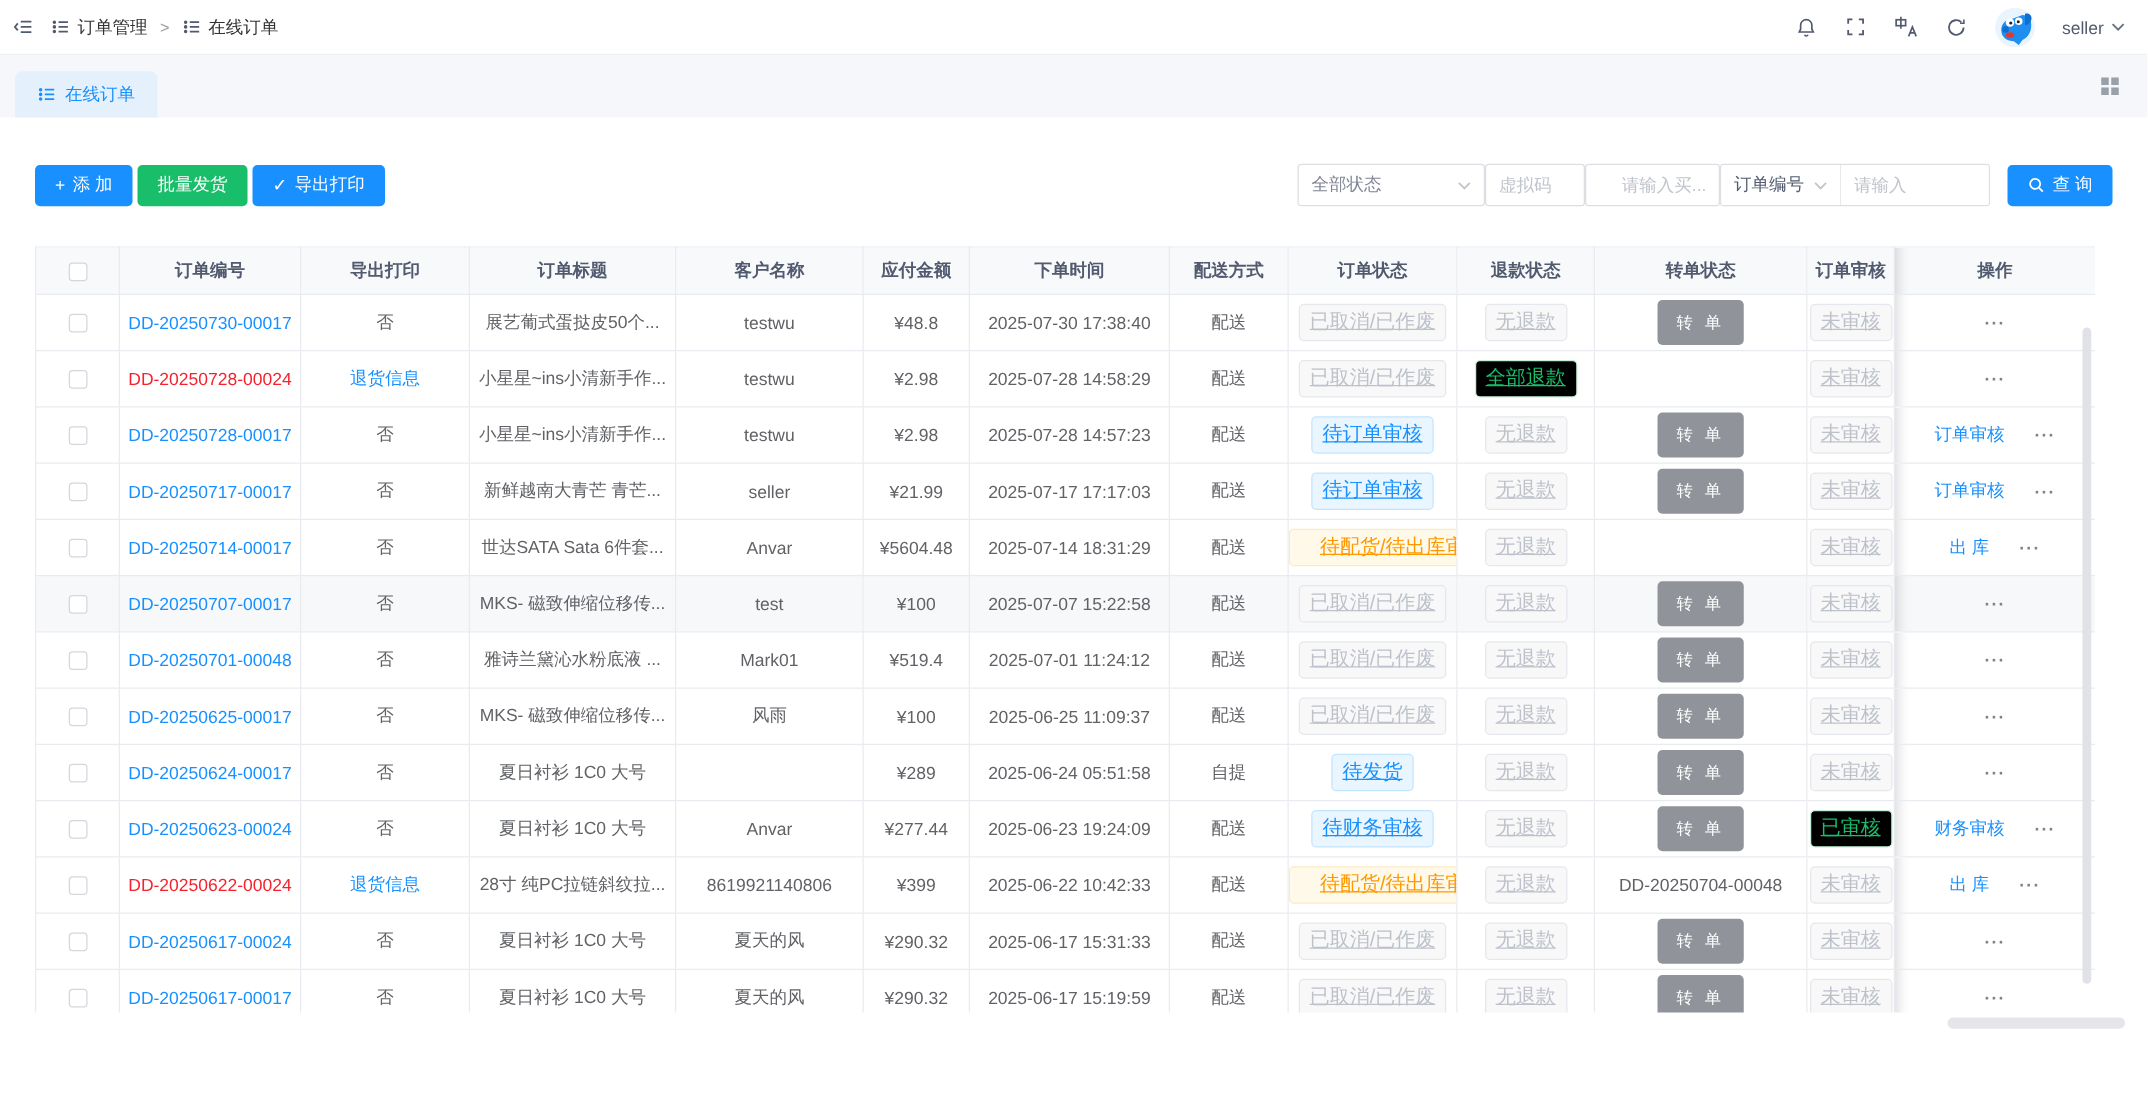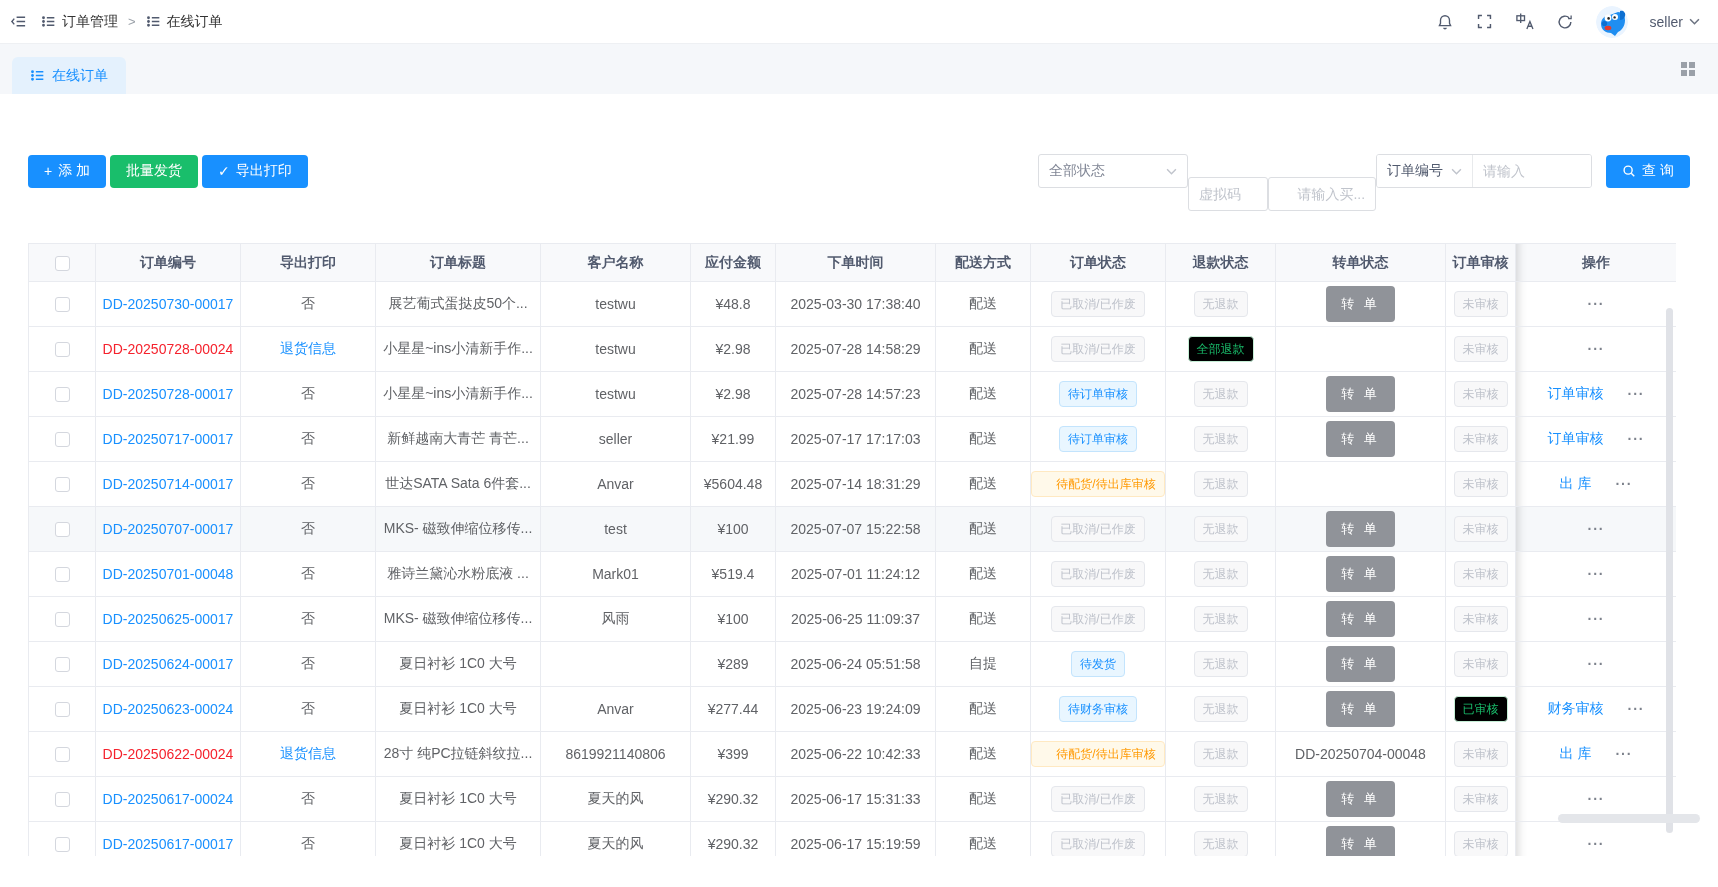--- a/index.html
+++ b/index.html
@@ -34,21 +34,21 @@
   .btn-blue { background:#1890ff; }
   .btn-green { background:#19be6b; }
   .btn + .btn { margin-left:4px; }
   .btn .bicon { font-size:14px; }
 
   .filters { margin-left:auto; display:flex; align-items:center; gap:0; }
   .f-box { height:34px; border:1px solid #dcdee2; border-radius:3px; background:#fff;
     display:flex; align-items:center; padding:0 10px; color:#808695; font-size:14px; }
   .f-select { justify-content:space-between; cursor:pointer; }
   .f-input { height:34px; border:1px solid #dcdee2; border-radius:3px; padding:0 10px; font-size:14px;
-    color:#515a6e; font-family:inherit; outline:none;margin-top:46px; }
+    color:#515a6e; font-family:inherit; outline:none; }
   .f-input::placeholder { color:#c0c4cc; }
   .f-group { display:flex; height:34px; border:1px solid #dcdee2; border-radius:3px; overflow:hidden; }
   .f-group .g-select { display:flex; align-items:center; gap:8px; padding:0 10px; color:#515a6e;
     border-right:1px solid #e8eaec; cursor:pointer; background:#fff; }
   .f-group input { border:none; height:32px; padding:0 10px; font-size:14px; outline:none; width:118px; }
   .f-group input::placeholder { color:#c0c4cc; }
   .f-date { width:214px; justify-content:flex-start; gap:10px; color:#c0c4cc; }
   .f-date .dsep { margin:0 8px; }
   .chev { color:#c0c4cc; }
 
@@ -57,22 +57,22 @@
   table { width:1648px; border-collapse:collapse; table-layout:fixed; }
   th, td { border:1px solid #e9ebf0; text-align:center; font-size:14px; overflow:hidden; white-space:nowrap; }
   th { height:38px; background:#f8f9fb; color:#515a6e; font-weight:700; }
   td { height:45px; color:#606266; background:#fff; }
   tr.hl td { background:#f6f8fa; }
   th:last-child, td:last-child { box-shadow: inset 12px 0 10px -10px rgba(0,0,0,.16); }
   a.link { color:#1890ff; text-decoration:none; cursor:pointer; }
   a.link.red { color:#f5222d; }
   .cb { width:15px; height:15px; border:1px solid #d4d7de; border-radius:3px; background:#fff;
     display:inline-block; vertical-align:middle; cursor:pointer; }
-  .tag { display:inline-block; font-size:12px; line-height:1; padding:6px 8px; border-radius:4px;
-    border:1px solid transparent; }
+  .tag { display:inline-block; font-size:16px; line-height:1; padding:6px 8px; border-radius:4px;
+    border:1px solid transparent;text-decoration:underline; }
   .tag-gray   { color:#bdc1ca; background:#f8f8f9; border-color:#e5e7ec; }
   .tag-blue   { color:#1890ff; background:#e9f6ff; border-color:#c3e4fd; }
   .tag-green  { color:#19be6b; background:#000000; border-color:#c5efd6; }
   .tag-orange { color:#ff9900; background:#fff9ea; border-color:#ffe9c2;padding-left:24px; }
   .btn-transfer { background:#909399; color:#fff; border:none; border-radius:4px; padding:9px 15px;
     font-size:13px; letter-spacing:3px; cursor:pointer; font-family:inherit; }
   .ops { display:flex; align-items:center; justify-content:center; gap:24px; }
   .more { color:#7d828c; font-weight:700; letter-spacing:1px; cursor:pointer; font-size:14px; }
 
   .vthumb { position:absolute; right:3px; top:65px; width:7px; height:525px;
@@ -254,21 +254,21 @@
           </tr>
         </thead>
       <tbody id="tbody">
           <tr>
             <td><span class="cb"></span></td>
             <td><a class="link">DD-20250730-00017</a></td>
             <td><span>否</span></td>
             <td>展艺葡式蛋挞皮50个...</td>
             <td>testwu</td>
             <td>¥48.8</td>
-            <td>2025-03-30 17:38:40</td>
+            <td>2025-07-30 17:38:40</td>
             <td>配送</td>
             <td><span class="tag tag-gray">已取消/已作废</span></td>
             <td><span class="tag tag-gray">无退款</span></td>
             <td><button class="btn-transfer">转 单</button></td>
             <td><span class="tag tag-gray">未审核</span></td>
             <td>
               <div class="ops">
                 <span class="more">···</span>
               </div>
             </td>

